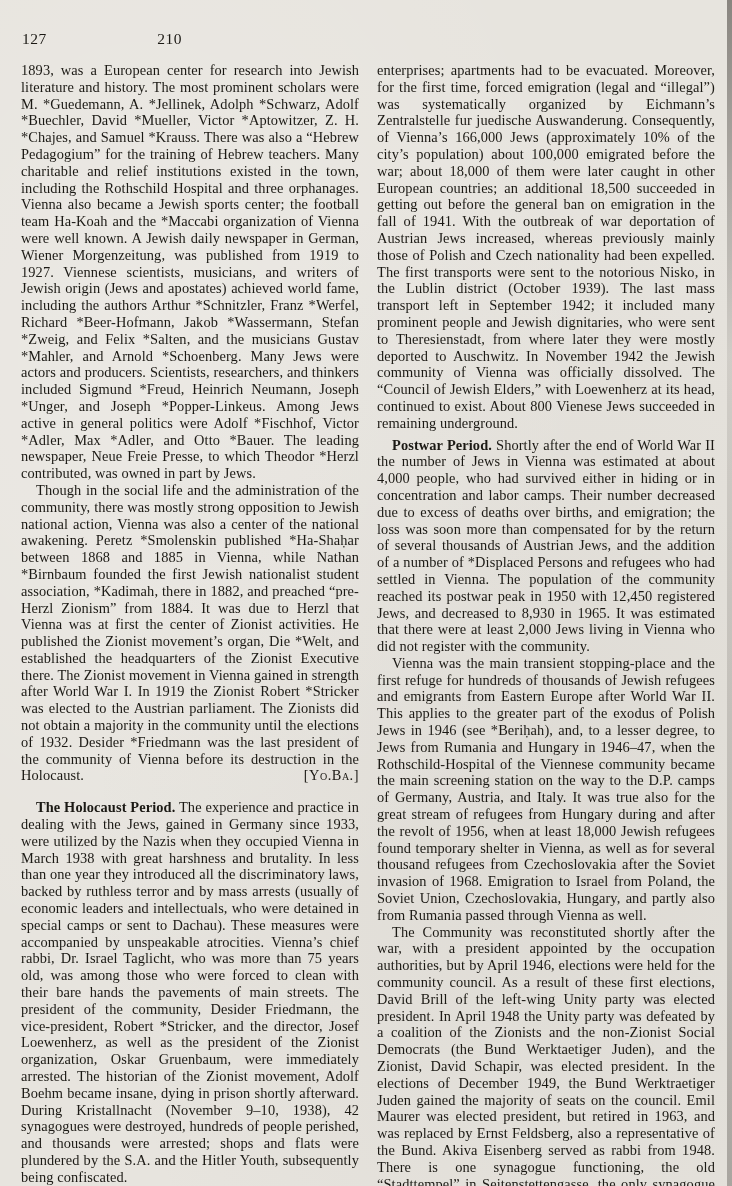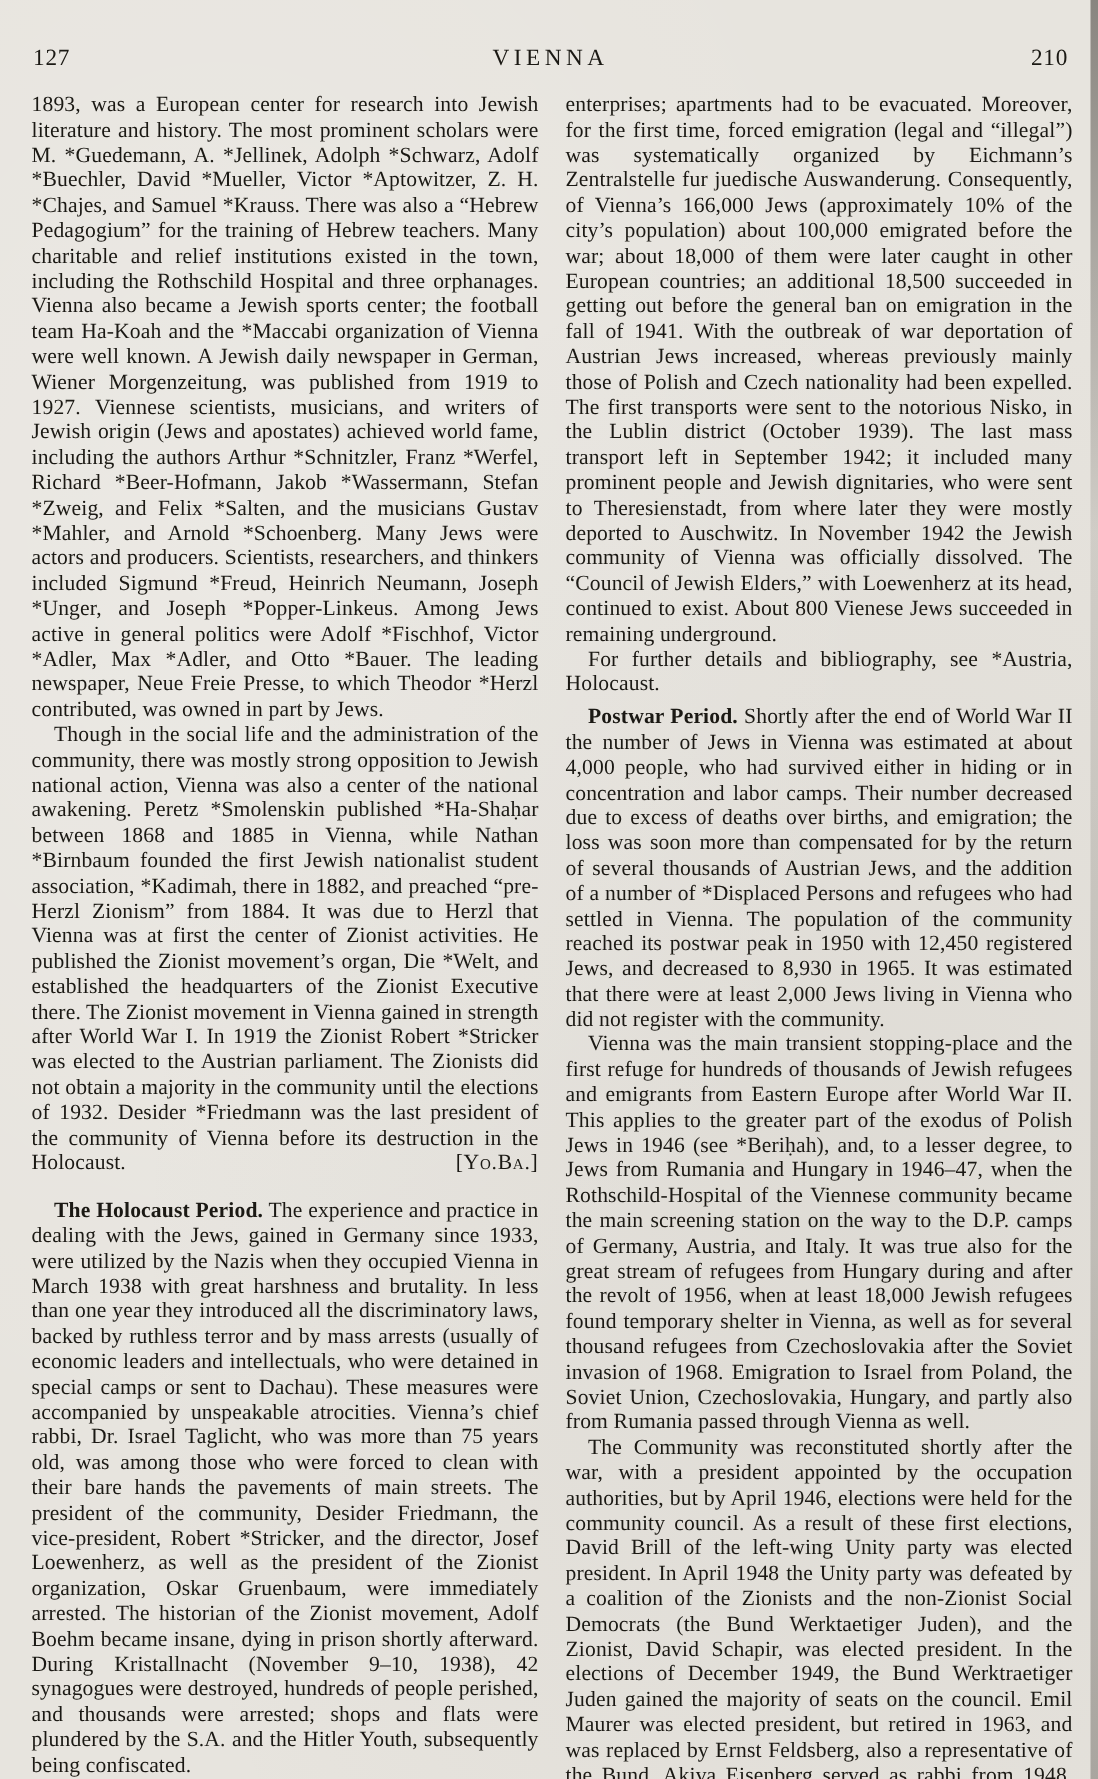--- a/index.html
+++ b/index.html
@@ -61,31 +61,29 @@
     letter-spacing: 0.5px;
   }
 </style>
 </head>
 <body>
 
 <div class="scan-edge"></div>
 
 <div class="page-header">
   <div class="page-num">127</div>
-  <div class="running-title">VIENNA</div>
   <div class="page-num right">210</div>
 </div>
 
 <div class="columns">
   <div class="column">
       <p class="para"><span class="seg-normal">1893, was a European center for research into Jewish literature and history. The most prominent scholars were M. *Guedemann, A. *Jellinek, Adolph *Schwarz, Adolf *Buechler, David *Mueller, Victor *Aptowitzer, Z. H. *Chajes, and Samuel *Krauss. There was also a “Hebrew Pedagogium” for the training of Hebrew teachers. Many charitable and relief institutions existed in the town, including the Rothschild Hospital and three orphanages. Vienna also became a Jewish sports center; the football team Ha-Koah and the *Maccabi organization of Vienna were well known. A Jewish daily newspaper in German, </span><span class="seg-italic">Wiener Morgenzeitung</span><span class="seg-normal">, was published from 1919 to 1927. Viennese scientists, musicians, and writers of Jewish origin (Jews and apostates) achieved world fame, including the authors Arthur *Schnitzler, Franz *Werfel, Richard *Beer-Hofmann, Jakob *Wassermann, Stefan *Zweig, and Felix *Salten, and the musicians Gustav *Mahler, and Arnold *Schoenberg. Many Jews were actors and producers. Scientists, researchers, and thinkers included Sigmund *Freud, Heinrich Neumann, Joseph *Unger, and Joseph *Popper-Linkeus. Among Jews active in general politics were Adolf *Fischhof, Victor *Adler, Max *Adler, and Otto *Bauer. The leading newspaper, </span><span class="seg-italic">Neue Freie Presse</span><span class="seg-normal">, to which Theodor *Herzl contributed, was owned in part by Jews.</span></p>
       <p class="para indent"><span class="seg-normal">Though in the social life and the administration of the community, there was mostly strong opposition to Jewish national action, Vienna was also a center of the national awakening. Peretz *Smolenskin published </span><span class="seg-italic">*Ha-Shaḥar</span><span class="seg-normal"> between 1868 and 1885 in Vienna, while Nathan *Birnbaum founded the first Jewish nationalist student association, *Kadimah, there in 1882, and preached “pre-Herzl Zionism” from 1884. It was due to Herzl that Vienna was at first the center of Zionist activities. He published the Zionist movement’s organ, </span><span class="seg-italic">Die *Welt</span><span class="seg-normal">, and established the headquarters of the Zionist Executive there. The Zionist movement in Vienna gained in strength after World War I. In 1919 the Zionist Robert *Stricker was elected to the Austrian parliament. The Zionists did not obtain a majority in the community until the elections of 1932. Desider *Friedmann was the last president of the community of Vienna before its destruction in the Holocaust.</span><span class="seg-signature">[Yo.Ba.]</span></p>
       <p class="para indent space-large"><span class="seg-bold">The Holocaust Period.</span><span class="seg-normal"> The experience and practice in dealing with the Jews, gained in Germany since 1933, were utilized by the Nazis when they occupied Vienna in March 1938 with great harshness and brutality. In less than one year they introduced all the discriminatory laws, backed by ruthless terror and by mass arrests (usually of economic leaders and intellectuals, who were detained in special camps or sent to Dachau). These measures were accompanied by unspeakable atrocities. Vienna’s chief rabbi, Dr. Israel Taglicht, who was more than 75 years old, was among those who were forced to clean with their bare hands the pavements of main streets. The president of the community, Desider Friedmann, the vice-president, Robert *Stricker, and the director, Josef Loewenherz, as well as the president of the Zionist organization, Oskar Gruenbaum, were immediately arrested. The historian of the Zionist movement, Adolf Boehm became insane, dying in prison shortly afterward. During Kristallnacht (November 9–10, 1938), 42 synagogues were destroyed, hundreds of people perished, and thousands were arrested; shops and flats were plundered by the S.A. and the Hitler Youth, subsequently being confiscated.</span></p>
       <p class="para indent"><span class="seg-normal">Nonetheless, the organization of immigration and the transfer of property necessitated the release of some Jewish leaders who had to form the </span></p>
     </div>
   <div class="column">
       <p class="para"><span class="seg-normal">enterprises; apartments had to be evacuated. Moreover, for the first time, forced emigration (legal and “illegal”) was systematically organized by Eichmann’s Zentralstelle fur juedische Auswanderung. Consequently, of Vienna’s 166,000 Jews (approximately 10% of the city’s population) about 100,000 emigrated before the war; about 18,000 of them were later caught in other European countries; an additional 18,500 succeeded in getting out before the general ban on emigration in the fall of 1941. With the outbreak of war deportation of Austrian Jews increased, whereas previously mainly those of Polish and Czech nationality had been expelled. The first transports were sent to the notorious Nisko, in the Lublin district (October 1939). The last mass transport left in September 1942; it included many prominent people and Jewish dignitaries, who were sent to Theresienstadt, from where later they were mostly deported to Auschwitz. In November 1942 the Jewish community of Vienna was officially dissolved. The “Council of Jewish Elders,” with Loewenherz at its head, continued to exist. About 800 Vienese Jews succeeded in remaining underground.</span></p>
-      <p class="para indent"><span class="seg-normal">For further details and bibliography, see *Austria, Holocaust.</span></p>
       <p class="para indent space-small"><span class="seg-bold">Postwar Period.</span><span class="seg-normal"> Shortly after the end of World War II the number of Jews in Vienna was estimated at about 4,000 people, who had survived either in hiding or in concentration and labor camps. Their number decreased due to excess of deaths over births, and emigration; the loss was soon more than compensated for by the return of several thousands of Austrian Jews, and the addition of a number of *Displaced Persons and refugees who had settled in Vienna. The population of the community reached its postwar peak in 1950 with 12,450 registered Jews, and decreased to 8,930 in 1965. It was estimated that there were at least 2,000 Jews living in Vienna who did not register with the community.</span></p>
       <p class="para indent"><span class="seg-normal">Vienna was the main transient stopping-place and the first refuge for hundreds of thousands of Jewish refugees and emigrants from Eastern Europe after World War II. This applies to the greater part of the exodus of Polish Jews in 1946 (see *Beriḥah), and, to a lesser degree, to Jews from Rumania and Hungary in 1946–47, when the Rothschild-Hospital of the Viennese community became the main screening station on the way to the D.P. camps of Germany, Austria, and Italy. It was true also for the great stream of refugees from Hungary during and after the revolt of 1956, when at least 18,000 Jewish refugees found temporary shelter in Vienna, as well as for several thousand refugees from Czechoslovakia after the Soviet invasion of 1968. Emigration to Israel from Poland, the Soviet Union, Czechoslovakia, Hungary, and partly also from Rumania passed through Vienna as well.</span></p>
       <p class="para indent"><span class="seg-normal">The Community was reconstituted shortly after the war, with a president appointed by the occupation authorities, but by April 1946, elections were held for the community council. As a result of these first elections, David Brill of the left-wing Unity party was elected president. In April 1948 the Unity party was defeated by a coalition of the Zionists and the non-Zionist Social Democrats (the Bund Werktaetiger Juden), and the Zionist, David Schapir, was elected president. In the elections of December 1949, the Bund Werktraetiger Juden gained the majority of seats on the council. Emil Maurer was elected president, but retired in 1963, and was replaced by Ernst Feldsberg, also a representative of the Bund. Akiva Eisenberg served as rabbi from 1948. There is one synagogue functioning, the old “Stadttempel” in Seitenstettengasse, the only synagogue that was not destroyed in the Kristallnacht on November 1938. There are about 200 children who attend a Jewish</span></p>
     </div>
 </div>
 
 </body></html>

